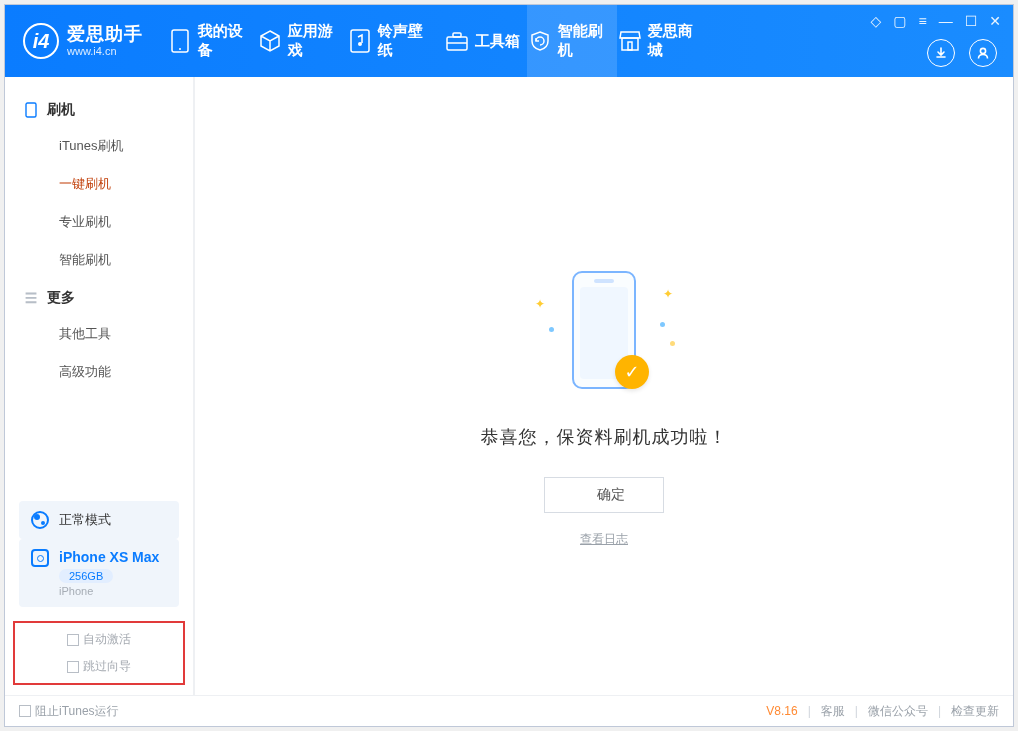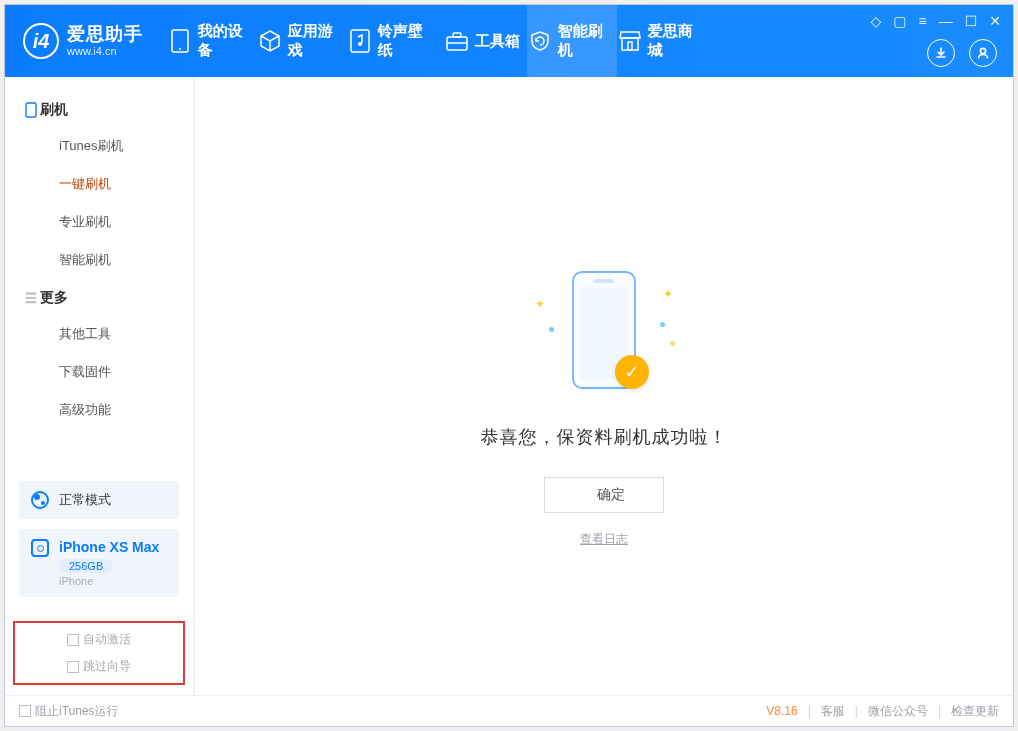--- a/index.html
+++ b/index.html
@@ -15,27 +15,27 @@
 .nav-item { width: 90px; display: flex; flex-direction: row; align-items: center; justify-content: center; font-size: 15px; cursor: pointer; color: #fff; gap: 5px; font-weight: bold; }
 .nav-item.active { background: rgba(255,255,255,.15); }
 .nav-ico { width: 26px; height: 26px; display: flex; align-items: center; justify-content: center; }
 .winctrl { position: absolute; right: 12px; top: 8px; display: flex; gap: 12px; color: #fff; font-size: 14px; }
 .winctrl span { cursor: pointer; opacity: .9; }
 .titlebar-right { position: absolute; right: 16px; bottom: 10px; display: flex; gap: 14px; }
 .circ-btn { width: 28px; height: 28px; border: 1.6px solid #fff; border-radius: 50%; display: flex; align-items: center; justify-content: center; cursor: pointer; color: #fff; font-size: 15px; }
 .body { flex: 1; display: flex; min-height: 0; border-bottom: 1px solid #eef0f3; }
 .sidebar { width: 190px; border-right: 2px solid #eef0f3; display: flex; flex-direction: column; padding-top: 14px; }
 .side-section { padding: 0 8px 0 18px; }
-.side-head { display: flex; align-items: center; gap: 1px; font-size: 14px; color: #333; font-weight: 600; margin: 10px 0 8px; }
+.side-head { display: flex; align-items: center; gap: 8px; font-size: 14px; color: #333; font-weight: 600; margin: 10px 0 8px; }
 .side-head .hicon { width: 16px; height: 16px; display: flex; align-items: center; justify-content: center; color: #0a7cff; }
 .side-sub { font-size: 13px; color: #555; padding: 10px 0 10px 36px; cursor: pointer; }
 .side-sub.active { color: #c2410c; font-weight: 500; }
 .side-grow { flex: 1; }
 .dev-block { margin: 0 14px 8px; }
-.mode-row, .device-row { background: #f0f5fb; border-radius: 4px; padding: 10px 12px; margin-bottom: 10px; display: flex; align-items: flex-start; gap: 10px; font-size: 13px; color: #333; }
+.mode-row, .device-row { background: #f0f5fb; border-radius: 4px; padding: 10px 12px; display: flex; align-items: flex-start; gap: 10px; font-size: 13px; color: #333; }
 .mode-ico { width: 18px; height: 18px; border: 2px solid #0a7cff; border-radius: 50%; position: relative; flex-shrink: 0; }
 .mode-ico::before, .mode-ico::after { content: ''; position: absolute; background: #0a7cff; border-radius: 50%; }
 .mode-ico::before { width: 6px; height: 6px; top: 1px; left: 1px; }
 .mode-ico::after { width: 4px; height: 4px; bottom: 2px; right: 2px; }
 .dev-ico { width: 18px; height: 18px; border: 2px solid #0a7cff; border-radius: 4px; position: relative; flex-shrink: 0; }
 .dev-ico::after { content: ''; position: absolute; width: 5px; height: 5px; border: 1.5px solid #0a7cff; border-radius: 50%; top: 4px; left: 4px; }
 .dev-name { font-weight: 600; color: #0a7cff; font-size: 14px; }
 .dev-pill { display: inline-block; background: #e2eeff; color: #0a7cff; border-radius: 10px; font-size: 11px; padding: 1px 10px; margin-top: 4px; }
 .dev-type { font-size: 11px; color: #a6adb5; margin-top: 2px; }
 .checks { border: 2px solid #e13a3a; margin: 6px 8px 10px; padding: 8px 6px; display: flex; gap: 10px; align-items: center; flex-direction: column; }
@@ -175,21 +175,20 @@
         <div class="side-sub">iTunes刷机</div>
         <div class="side-sub active">一键刷机</div>
         <div class="side-sub">专业刷机</div>
         <div class="side-sub">智能刷机</div>
 
         <div class="side-head">
           <span class="hicon" style="color:#b7bec7">☰</span>
           <span>更多</span>
         </div>
         <div class="side-sub">其他工具</div>
-        <div class="side-sub">下载固件</div>
         <div class="side-sub">高级功能</div>
       </div>
 
       <div class="side-grow"></div>
 
       <div class="dev-block">
         <div class="mode-row">
           <span class="mode-ico"></span>
           <span>正常模式</span>
         </div>

